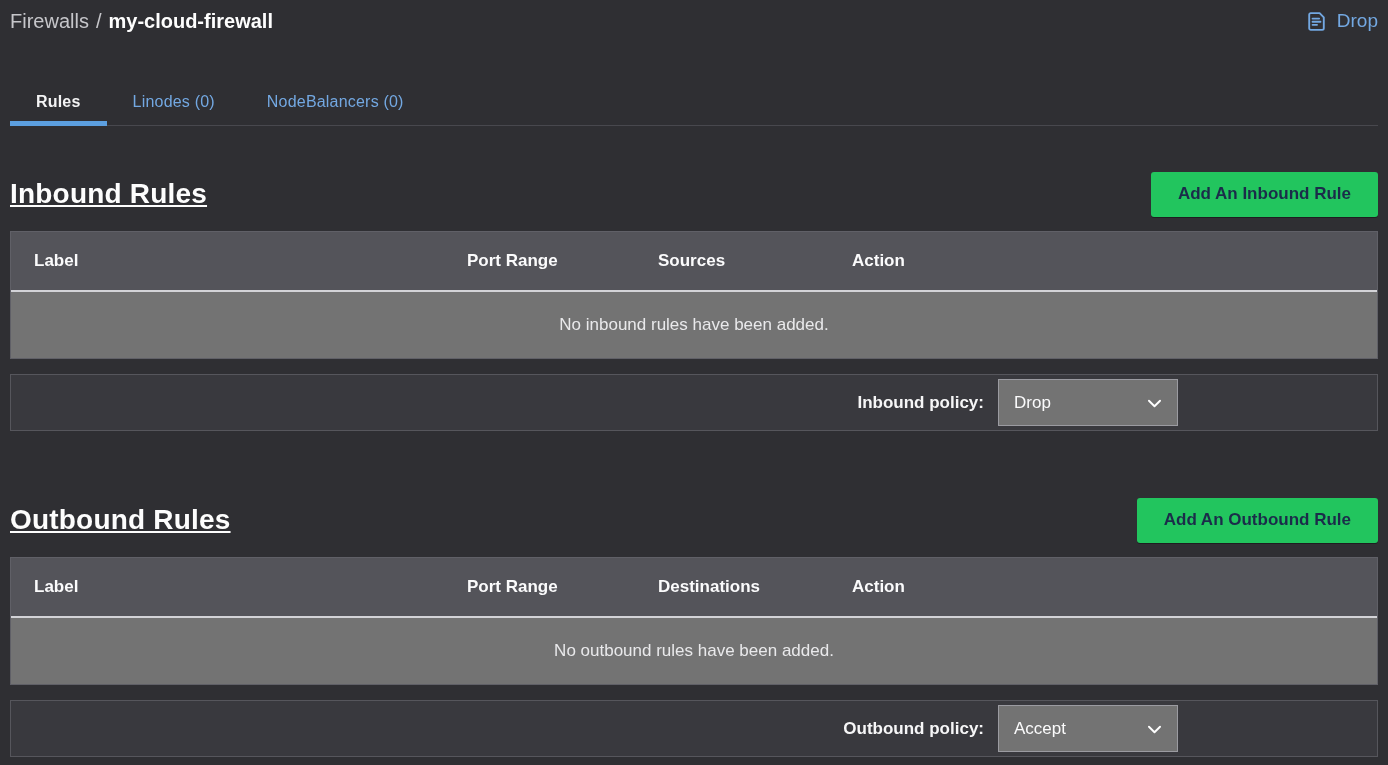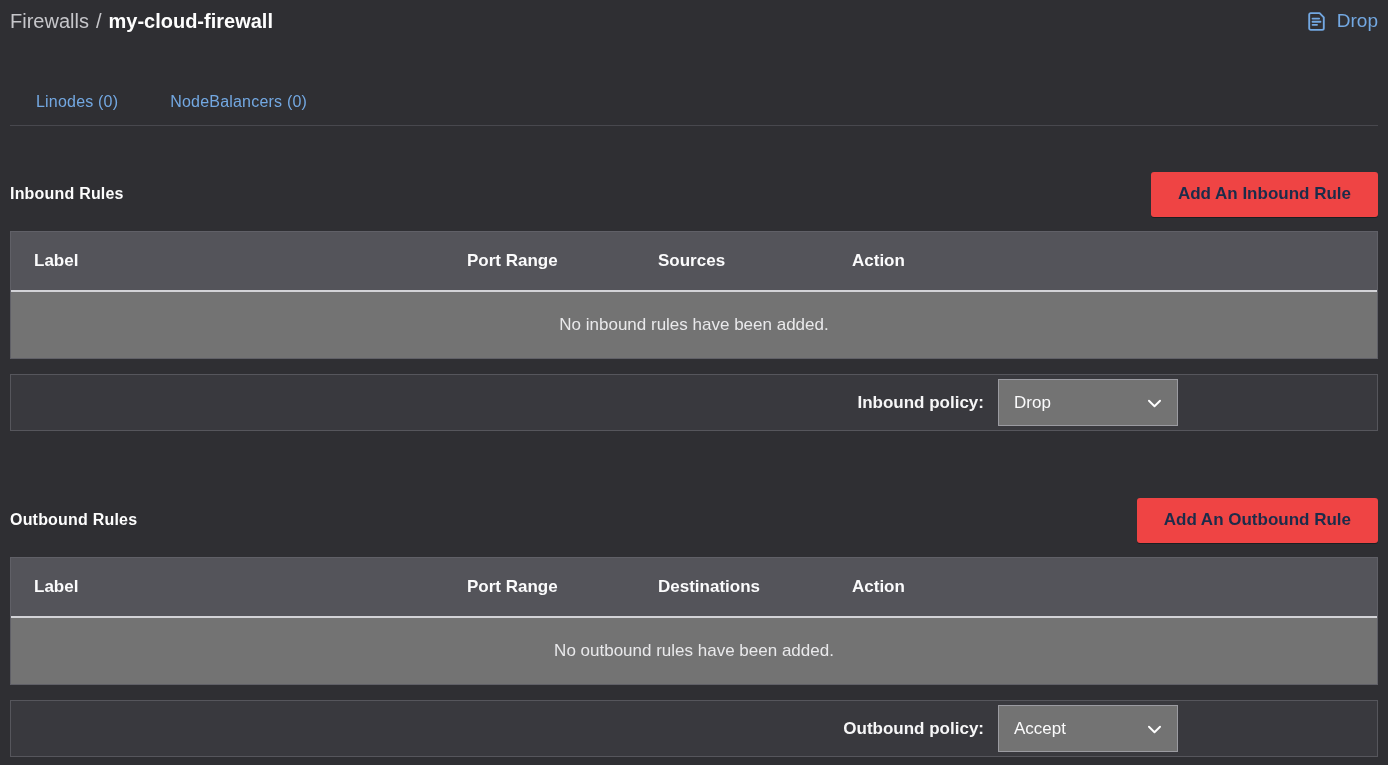--- a/index.html
+++ b/index.html
@@ -59,25 +59,25 @@
 
   
   .section-header {
     display: flex;
     justify-content: space-between;
     align-items: center;
     height: 46px;
   }
   .section-header.inbound { margin-top: 45px; }
   .section-header.outbound { margin-top: 66px; }
-  .section-title { font-size: 16px; font-weight: bold; color: #fdfdfd; letter-spacing: .2px; }
+  .section-title { font-size: 28px; font-weight: bold; color: #fdfdfd; letter-spacing: .2px; text-decoration: underline; }
   .add-btn {
     height: 45px;
     padding: 0 27px;
-    background: #ef4444;
+    background: #22c55e;
     color: #1b2c4a;
     font-family: "Liberation Sans", sans-serif;
     font-size: 17px;
     font-weight: bold;
     border: none;
     border-radius: 3px;
     cursor: pointer;
     box-shadow: 0 1px 0 rgba(0,0,0,.35);
   }
 
@@ -150,20 +150,21 @@
           <line x1="8.2" y1="9.2" x2="14.5" y2="9.2"></line>
           <line x1="8.2" y1="12.2" x2="15.8" y2="12.2"></line>
           <line x1="8.2" y1="15.2" x2="12.5" y2="15.2"></line>
         </svg>
       </span>
       <span>Drop</span>
     </a>
   </header>
 
   <nav class="tabs">
+    <div class="tab active">Rules</div>
     <div class="tab">Linodes (0)</div>
     <div class="tab">NodeBalancers (0)</div>
   </nav>
 
   <section>
     <div class="section-header inbound">
       <h2 class="section-title">Inbound Rules</h2>
       <button class="add-btn">Add An Inbound Rule</button>
     </div>
 

